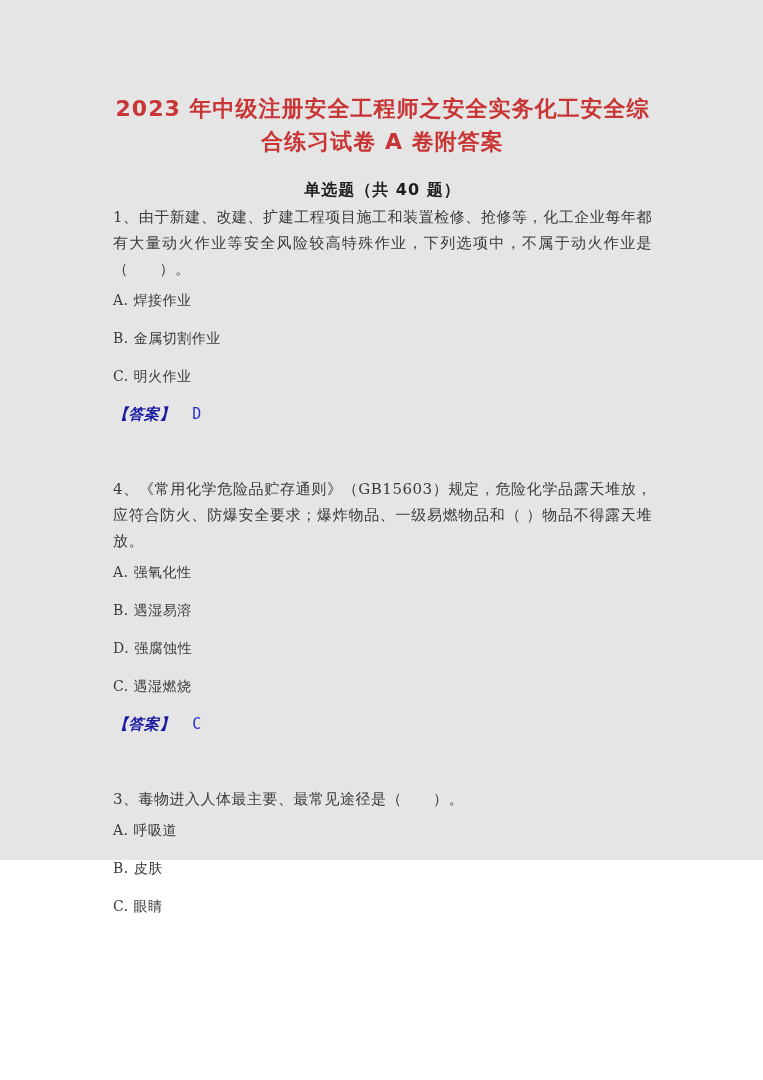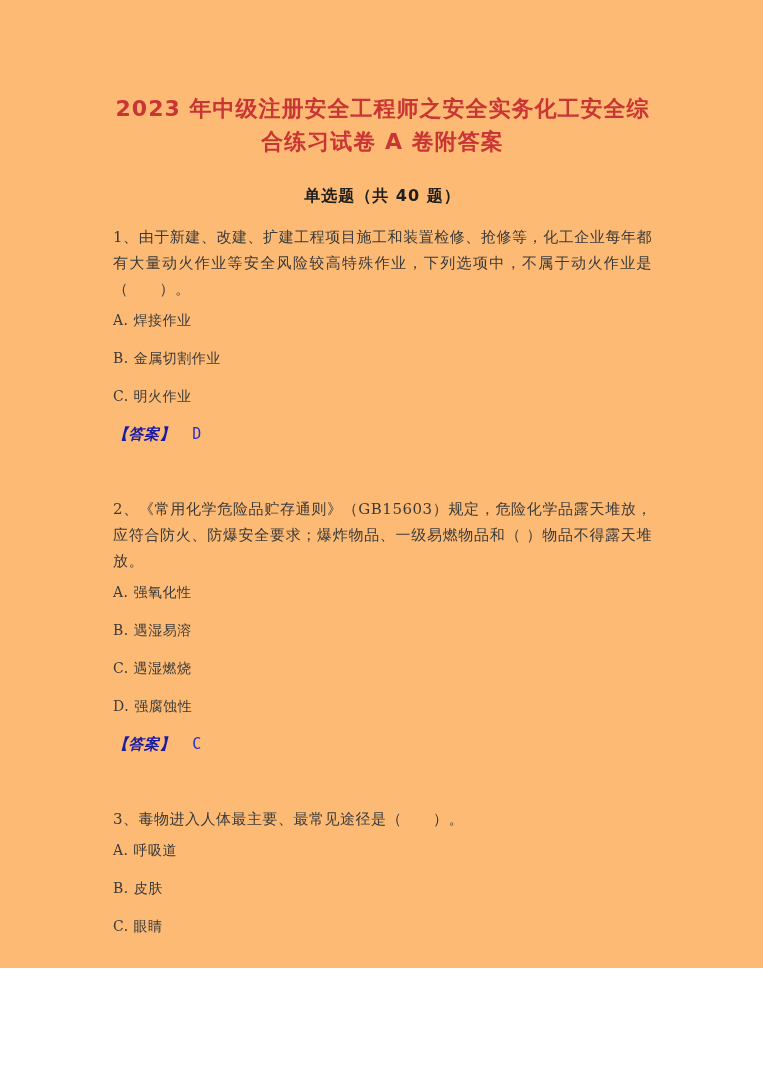--- a/index.html
+++ b/index.html
@@ -12,47 +12,47 @@
   html, body { background: #ffffff; }
   body {
     width: 763px;
     height: 1080px;
     font-family: "DejaVu Serif", "Liberation Serif", serif;
     color: var(--body-text);
     overflow: hidden;
   }
   .page {
     width: 763px;
-    height: 968px;
-    background: #fdba74;
+    height: 860px;
+    background: #e5e5e5;
     padding: 92px 111px 0 113px;
   }
   .doc-title {
     color: var(--title-red);
     font-family: "DejaVu Sans", "Liberation Sans", sans-serif;
     font-weight: bold;
     font-size: 22px;
     line-height: 33px;
     letter-spacing: 1px;
     text-align: center;
     max-width: 545px;
     margin: 0 auto;
   }
   .section-heading {
-    margin-top: 28px;
+    margin-top: 22px;
     text-align: center;
     font-family: "DejaVu Sans", "Liberation Sans", sans-serif;
     font-weight: bold;
     font-size: 16px;
     line-height: 20px;
     color: #1e1e1e;
     letter-spacing: 1px;
   }
   .question { margin-top: 52px; }
-  .question.first { margin-top: 18px; }
+  .question.first { margin-top: 4px; }
   .stem {
     font-size: 15px;
     line-height: 26px;
     letter-spacing: 0.5px;
     text-align: justify;
     color: var(--body-text);
   }
   .option {
     margin-top: 18px;
     font-size: 14px;
@@ -92,25 +92,25 @@
     <div class="option first">A. 焊接作业</div>
     <div class="option">B. 金属切割作业</div>
     <div class="option">C. 明火作业</div>
     <div class="answer-line">
       <span class="answer-label">【答案】</span>
       <span class="answer-value">D</span>
     </div>
   </div>
 
   <div class="question">
-    <p class="stem">2、《常用化学危险品贮存通则》（GB15603）规定，危险化学品露天堆放，应符合防火、防爆安全要求；爆炸物品、一级易燃物品和（ ）物品不得露天堆放。</p>
+    <p class="stem">4、《常用化学危险品贮存通则》（GB15603）规定，危险化学品露天堆放，应符合防火、防爆安全要求；爆炸物品、一级易燃物品和（ ）物品不得露天堆放。</p>
     <div class="option first">A. 强氧化性</div>
     <div class="option">B. 遇湿易溶</div>
+    <div class="option">D. 强腐蚀性</div>
     <div class="option">C. 遇湿燃烧</div>
-    <div class="option">D. 强腐蚀性</div>
     <div class="answer-line">
       <span class="answer-label">【答案】</span>
       <span class="answer-value">C</span>
     </div>
   </div>
 
   <div class="question">
     <p class="stem">3、毒物进入人体最主要、最常见途径是（　　）。</p>
     <div class="option first">A. 呼吸道</div>
     <div class="option">B. 皮肤</div>

